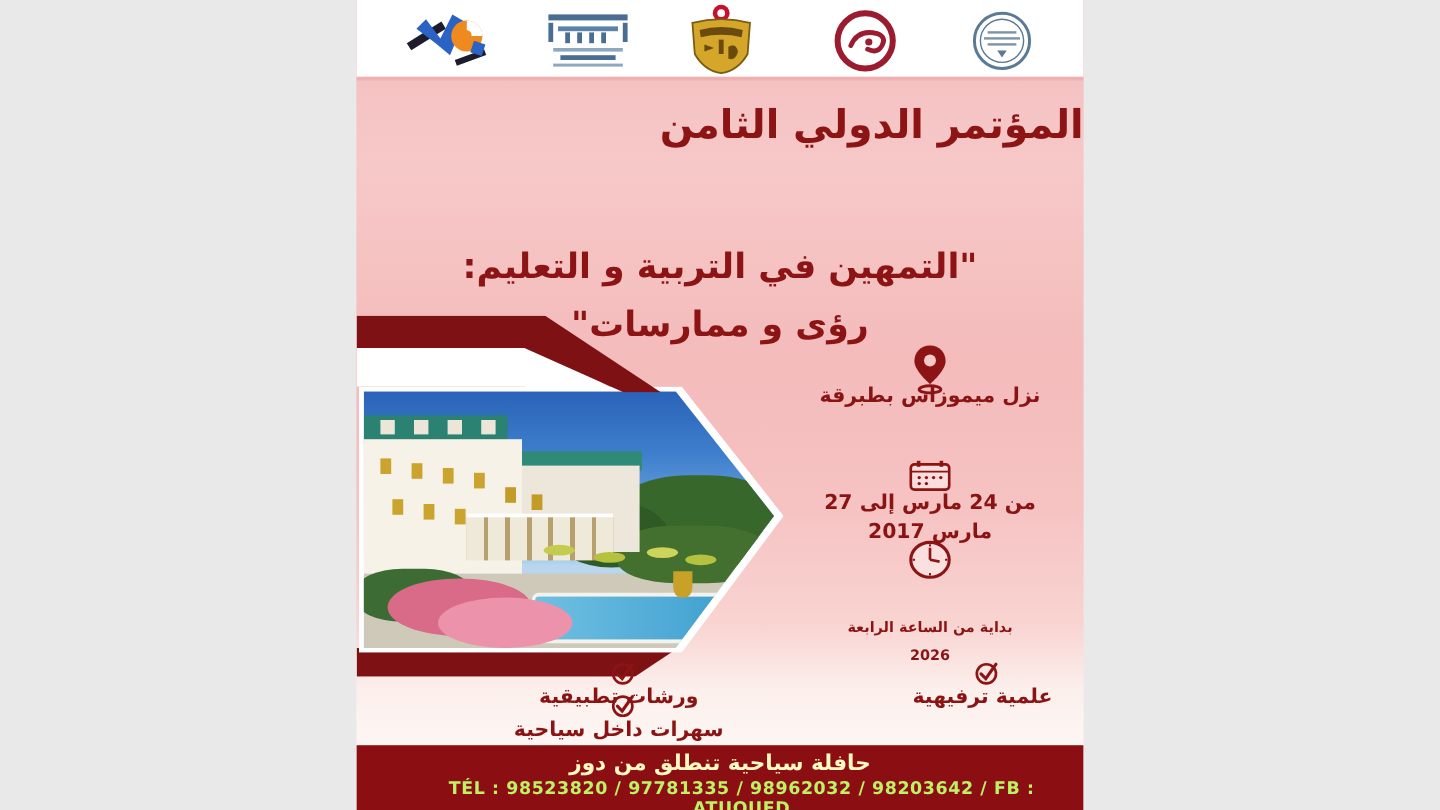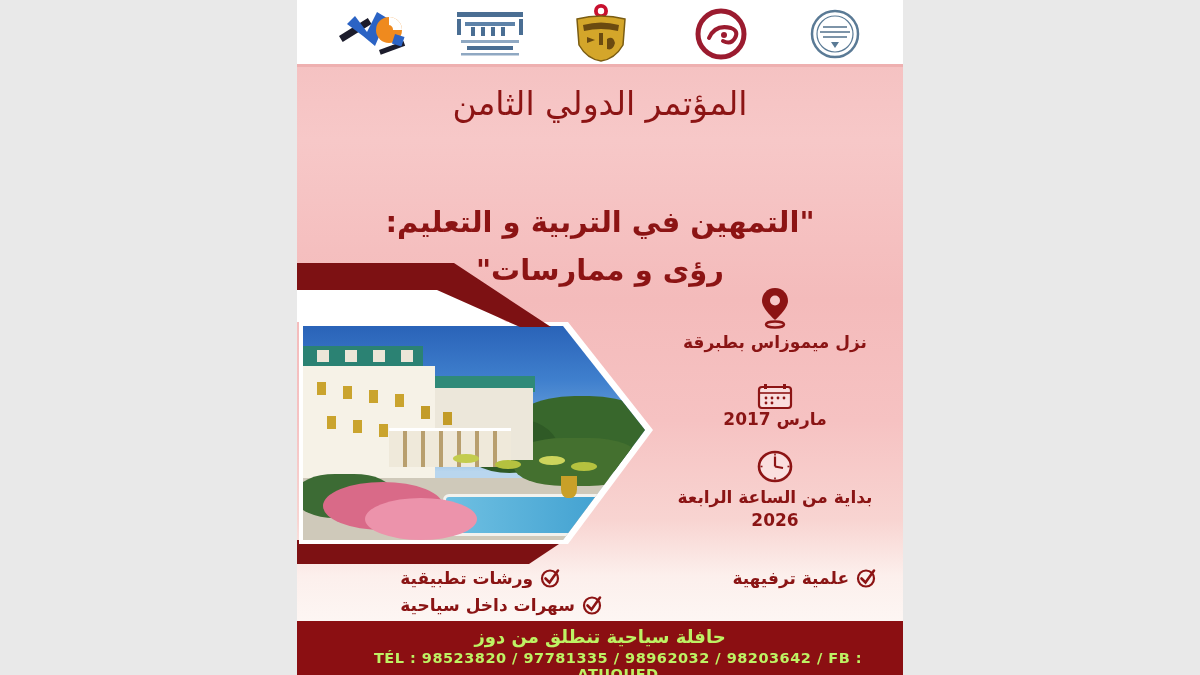--- a/index.html
+++ b/index.html
@@ -6,22 +6,22 @@
   .stage{position:relative;width:1200px;height:675px;background:#e9e9e9;overflow:hidden;
          font-family:"DejaVu Sans",sans-serif;}
   .poster{position:absolute;left:297px;top:0;width:606px;height:675px;overflow:hidden;
           background:linear-gradient(180deg,#f5c2c2 66px,#f7c8c8 140px,#f4bbbb 300px,
                      #f6c2c2 420px,#f8d4d1 520px,#fcefec 575px,#fdf6f3 620px);}
   
   .logo-strip{position:absolute;left:0;top:0;width:606px;height:64px;background:#ffffff;}
   .logo-strip .divider{position:absolute;left:0;top:64px;width:606px;height:3px;background:#eeb0b0;}
   .logo{position:absolute;}
   
-  .title{position:absolute;left:0;top:76px;width:606px;text-align:center;color:#8c1414;
-         font-weight:normal;font-size:33px;line-height:56px;}
+  .title{position:absolute;left:0;top:76px;width:606px;text-align:right;color:#8c1414;
+         font-weight:bold;font-size:33px;line-height:56px;}
   .subtitle{position:absolute;left:0;top:198px;width:606px;text-align:center;color:#8c1414;
          font-weight:bold;font-size:29px;line-height:48px;}
   
   .ribbon-red{position:absolute;left:0;top:263px;width:254px;height:64px;background:#7d1113;
          clip-path:polygon(0 0,157px 0,254px 64px,223px 64px,140px 27px,0 27px);z-index:4;}
   .ribbon-white{position:absolute;left:0;top:288px;width:264px;height:66px;background:#ffffff;
          clip-path:polygon(0 0,152px 0,264px 66px,230px 66px,140px 34px,0 34px);z-index:2;}
   .band-bottom{position:absolute;left:0;top:540px;width:268px;height:24px;background:#7d1113;
          clip-path:polygon(0 0,268px 0,232px 24px,0 24px);z-index:2;}
   
@@ -54,34 +54,34 @@
   .ph-green1{left:-6px;top:148px;width:95px;height:44px;background:#3c6b34;border-radius:40%;}
   .ph-fl1{left:20px;top:156px;width:120px;height:48px;background:#d96a88;border-radius:50%;}
   .ph-fl2{left:62px;top:172px;width:112px;height:42px;background:#ec93ab;border-radius:50%;}
   .ph-urn{left:258px;top:150px;width:16px;height:22px;background:#c9a028;border-radius:0 0 40% 40%;
           box-shadow:62px 2px #c9a028;}
   
   .info{position:absolute;left:350px;top:0;width:256px;z-index:5;color:#8a1414;font-weight:bold;
         text-align:center;}
   .info .blk{position:absolute;left:0;width:256px;}
   .ico{display:block;margin:0 auto;}
-  .venue-blk{top:330px;font-size:17px;line-height:25px;}
+  .venue-blk{top:318px;font-size:17px;line-height:25px;}
   .dates-blk{top:407px;font-size:17px;line-height:24px;}
-  .time-blk{top:486px;font-size:17px;line-height:23px;}
+  .time-blk{top:512px;font-size:12px;line-height:23px;}
   .pin-blk{top:287px;} .cal-blk{top:383px;} .clk-blk{top:450px;}
   
   .feature-col{position:absolute;top:564px;z-index:5;}
   .col-right{right:26px;} .col-left{right:300px;}
-  .feat-row{display:flex;flex-direction:row;justify-content:flex-end;align-items:center;
+  .feat-row{display:flex;flex-direction:column;justify-content:flex-end;align-items:center;
             height:27px;direction:rtl;color:#8a1414;font-weight:bold;font-size:17px;}
   .feat-row svg{margin-left:7px;flex:0 0 auto;}
   
   .footer{position:absolute;left:0;top:621px;width:606px;height:54px;background:#8b0f12;
           text-align:center;z-index:6;}
-  .footer .l1{margin-top:5px;color:#bef264;font-weight:bold;font-size:18px;line-height:22px;}
+  .footer .l1{margin-top:5px;color:#fef9c3;font-weight:bold;font-size:18px;line-height:22px;}
   .footer .l2{margin-top:2px;color:#bef264;font-weight:bold;font-size:14.5px;letter-spacing:0.5px;
           direction:ltr;padding-left:36px;}
   .rtl{direction:rtl;unicode-bidi:plaintext;}
 </style>
 </head>
 <body>
 
 <div class="stage">
   <div class="poster">
 
@@ -205,20 +205,21 @@
             <circle cx="9" cy="15" r="1.4"></circle>
               <circle cx="15" cy="15" r="1.4"></circle>
             <circle cx="21" cy="15" r="1.4"></circle>
               <circle cx="27" cy="15" r="1.4"></circle>
             <circle cx="9" cy="20" r="1.4"></circle>
               <circle cx="15" cy="20" r="1.4"></circle>
           </g>
         </svg>
       </div>
       <div class="blk dates-blk rtl">
+        <div>من 24 مارس إلى 27</div>
         <div>مارس 2017</div>
       </div>
 
       <div class="blk clk-blk">
         <svg class="ico" width="38" height="33" viewBox="0 0 38 33">
           <ellipse cx="19" cy="16.5" rx="16" ry="14.5" fill="rgba(255,255,255,0.4)" stroke="#8c1414" stroke-width="2.6"></ellipse>
           <line x1="19" y1="16.5" x2="19" y2="6.5" stroke="#8c1414" stroke-width="2.2"></line>
           <line x1="19" y1="16.5" x2="27" y2="18" stroke="#8c1414" stroke-width="2.2"></line>
           <g stroke="#8c1414" stroke-width="1.6">
             <line x1="19" y1="3.5" x2="19" y2="5.5"></line>

